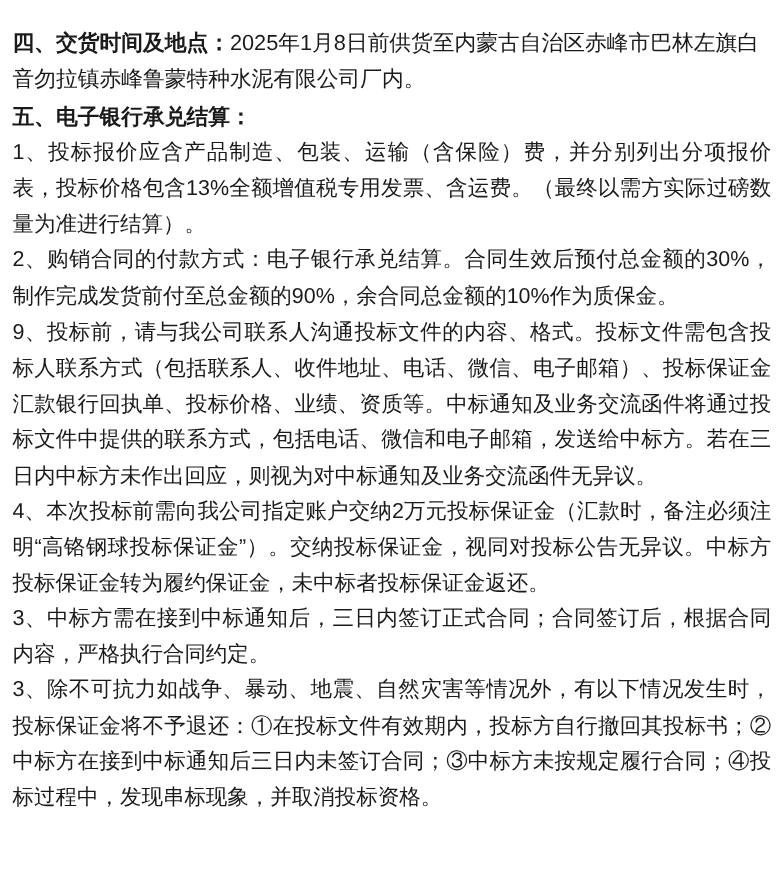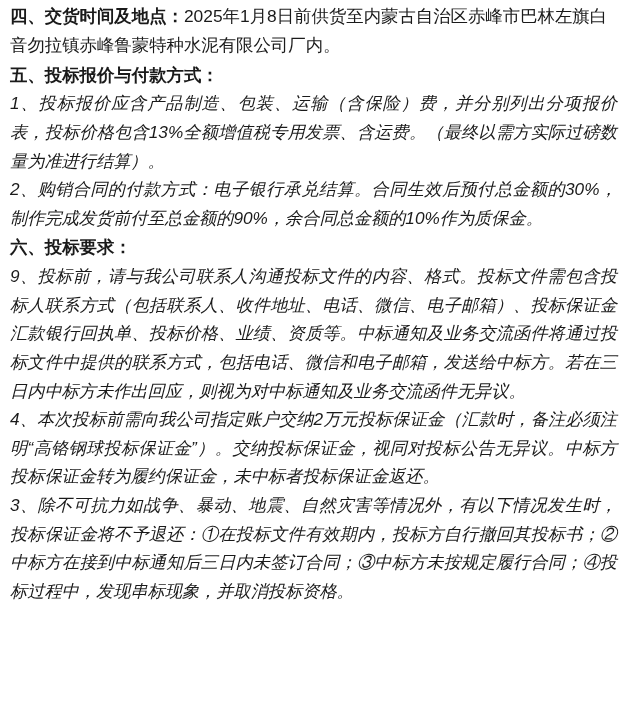--- a/index.html
+++ b/index.html
@@ -11,35 +11,34 @@
     height: 714px;
     background: #ffffff;
     font-family: "Liberation Sans", sans-serif;
     color: #1a1a1a;
     overflow: hidden;
   }
   .page {
     width: 627px;
     height: 714px;
     box-sizing: border-box;
-    padding: 2px 10px 0 10px;
+    padding: 20px 10px 0 10px;
     background: #ffffff;
   }
   .block {
     margin: 0 0 1px 0;
   }
   .para {
     font-size: 17.2px;
     line-height: 28.6px;
     text-align: justify;
     text-justify: inter-ideograph;
     margin: 0;
     letter-spacing: 0px;
     word-break: break-all;
-    font-style: italic;
   }
   .heading {
     font-size: 17.4px;
     line-height: 28.8px;
     font-weight: bold;
     margin: 0;
     letter-spacing: 0px;
   }
   .heading .lead {
     font-weight: bold;
@@ -51,25 +50,25 @@
 </head>
 <body>
 
 <div class="page">
 
   <div class="block">
     <p class="heading"><span class="lead">四、交货时间及地点：</span><span class="body-text">2025年1月8日前供货至内蒙古自治区赤峰市巴林左旗白音勿拉镇赤峰鲁蒙特种水泥有限公司厂内。</span></p>
   </div>
 
   <div class="block">
-    <p class="heading">五、投标报价与付款方式：</p>
+    <p class="heading">五、电子银行承兑结算：</p>
     <p class="para">1、投标报价应含产品制造、包装、运输（含保险）费，并分别列出分项报价表，投标价格包含13%全额增值税专用发票、含运费。（最终以需方实际过磅数量为准进行结算）。</p>
     <p class="para">2、购销合同的付款方式：电子银行承兑结算。合同生效后预付总金额的30%，制作完成发货前付至总金额的90%，余合同总金额的10%作为质保金。</p>
   </div>
 
   <div class="block">
-    <p class="heading">六、投标要求：</p>
     <p class="para">9、投标前，请与我公司联系人沟通投标文件的内容、格式。投标文件需包含投标人联系方式（包括联系人、收件地址、电话、微信、电子邮箱）、投标保证金汇款银行回执单、投标价格、业绩、资质等。中标通知及业务交流函件将通过投标文件中提供的联系方式，包括电话、微信和电子邮箱，发送给中标方。若在三日内中标方未作出回应，则视为对中标通知及业务交流函件无异议。</p>
     <p class="para">4、本次投标前需向我公司指定账户交纳2万元投标保证金（汇款时，备注必须注明“高铬钢球投标保证金”）。交纳投标保证金，视同对投标公告无异议。中标方投标保证金转为履约保证金，未中标者投标保证金返还。</p>
+    <p class="para">3、中标方需在接到中标通知后，三日内签订正式合同；合同签订后，根据合同内容，严格执行合同约定。</p>
     <p class="para">3、除不可抗力如战争、暴动、地震、自然灾害等情况外，有以下情况发生时，投标保证金将不予退还：①在投标文件有效期内，投标方自行撤回其投标书；②中标方在接到中标通知后三日内未签订合同；③中标方未按规定履行合同；④投标过程中，发现串标现象，并取消投标资格。</p>
   </div>
 
 </div>
 
 </body></html>

